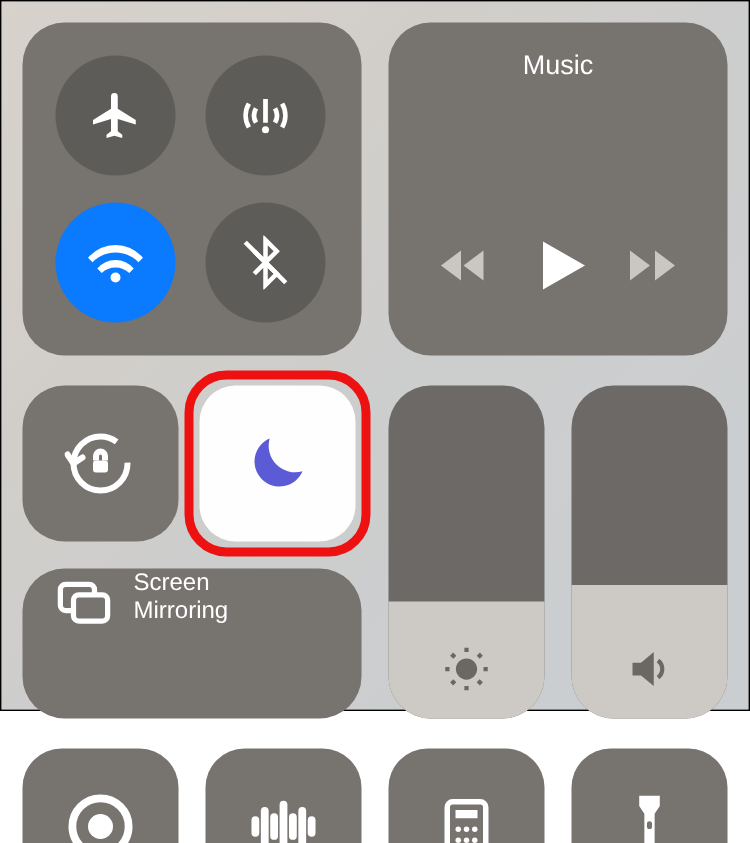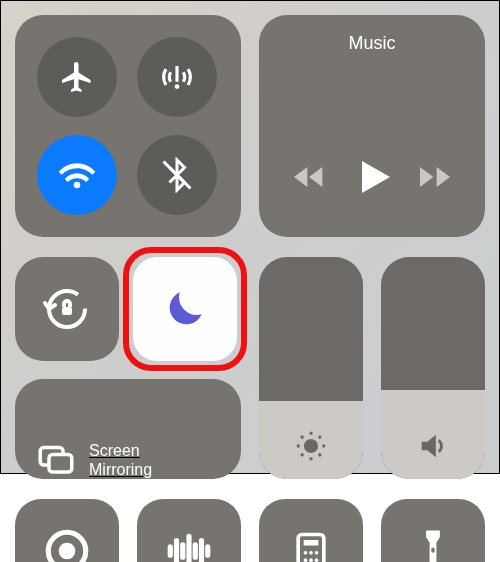--- a/index.html
+++ b/index.html
@@ -51,21 +51,21 @@
   .dnd { width:104px; height:104px; background:#fefefe; border-radius:24px; display:flex; align-items:center; justify-content:center; }
   
   
   .slider { top: 256px; width:104px; height:222px; background:#6c6966; }
   .bright { left: 258px; }
   .vol { left: 380px; }
   .slider .fill { position:absolute; bottom:0; left:0; right:0; background:#cdcac6; border-radius:0 0 28px 28px; }
   .slider .slider-icon { position:absolute; bottom:16px; left:0; right:0; display:flex; justify-content:center; }
   
   
-  .mirror { top: 378px; left: 14px; width: 226px; height: 100px; background:#77736f; display:flex; align-items:flex-end; padding:0 20px; gap:12px;text-decoration:underline;}
+  .mirror { top: 378px; left: 14px; width: 226px; height: 100px; background:#77736f; display:flex; align-items:flex-start; padding:0 20px; gap:12px;}
   .mirror-label { color:#fff; font-size:16px; line-height:1.2; }
   .brow { top: 498px; width:104px; height:104px; border-radius:26px; background:#77736f; display:flex; align-items:center; justify-content:center;}
   .b1 { left: 14px; }
   .b2 { left: 136px; }
   .b3 { left: 258px; }
   .b4 { left: 380px; }
   
   
   .watermark {
     position: absolute;

